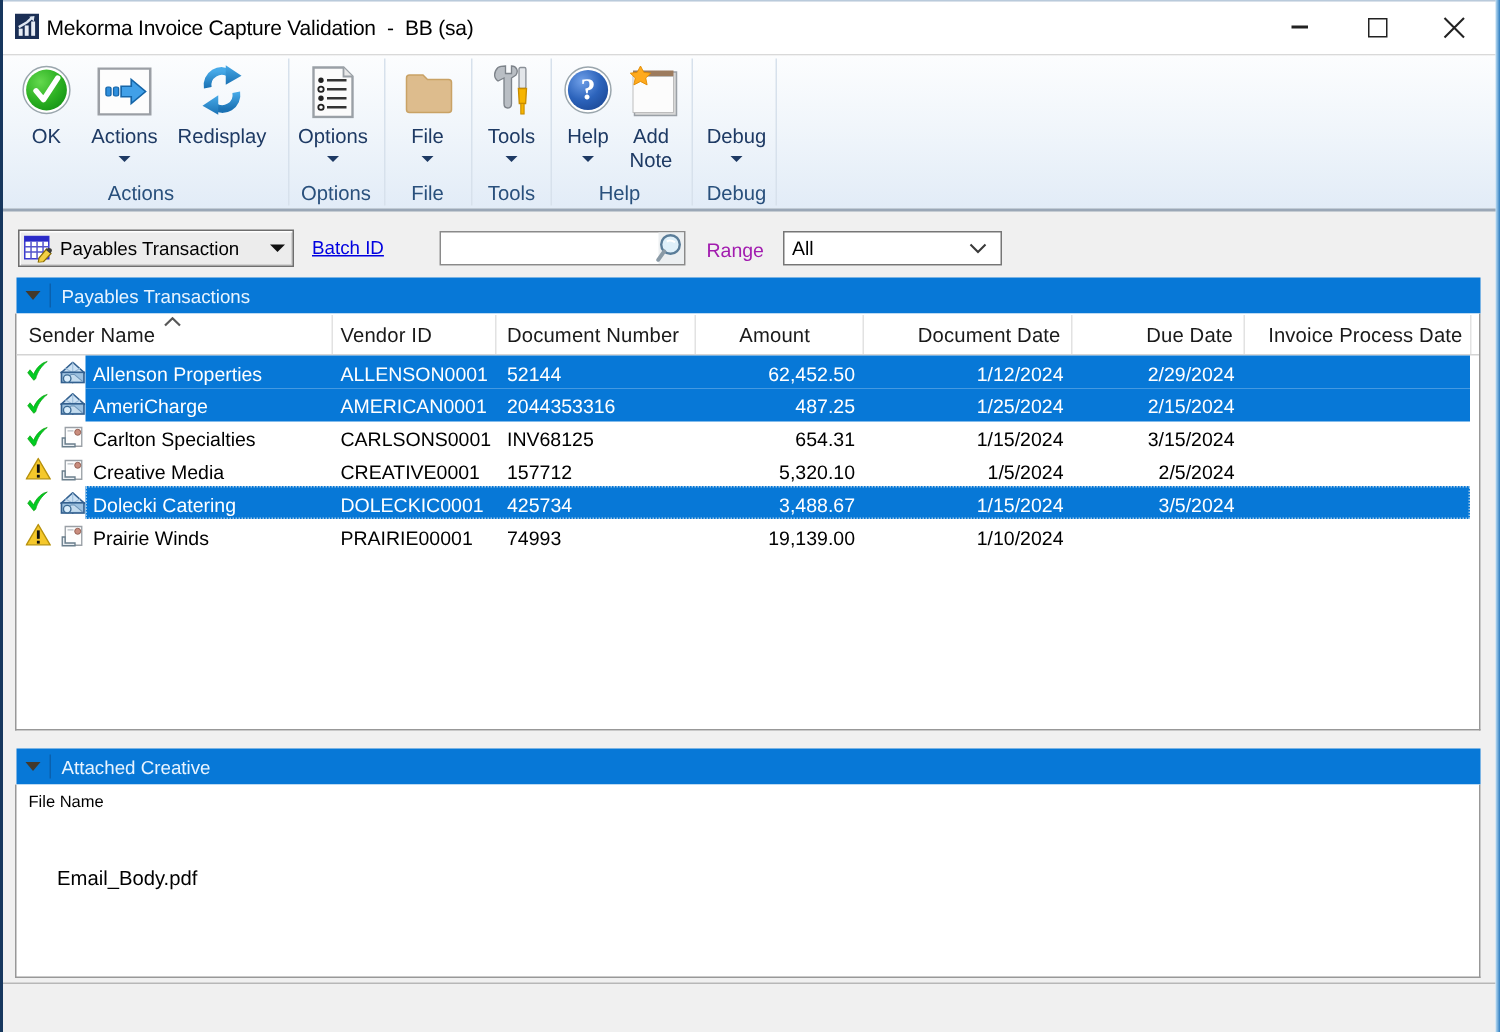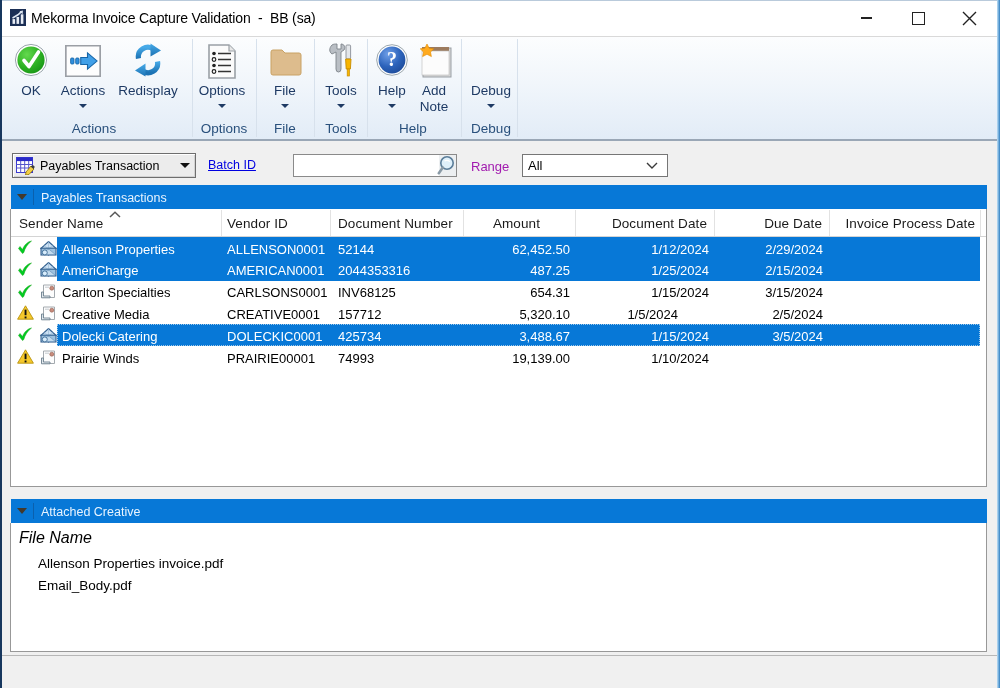--- a/index.html
+++ b/index.html
@@ -42,21 +42,21 @@
   .hdr-r{transform:translateX(-100%);}
   #sortcaret{left:109px;top:211px;}
   #hdrline{left:11px;top:236px;width:975px;height:1px;background:#d4d4d4;}
   .rowsel{left:57px;width:923px;background:#0778d7;}
   .ct{position:absolute;font-size:13px;white-space:nowrap;}
   .w{color:#fff;}
   .b{color:#000;}
   .r{transform:translateX(-100%);}
   
   #adocs{left:10px;top:523px;width:977px;height:129px;background:#fff;border:1px solid #989898;border-top:none;box-sizing:border-box;}
-  #fnlbl{left:19px;top:528.5px;font-size:16px;color:#000;font-style:italic;}
+  #fnlbl{left:19px;top:528.5px;font-size:11px;color:#000;}
   .fitem{left:38px;font-size:13.5px;color:#000;}
   #botline{left:2px;top:655px;width:995px;height:1px;background:#b7b7b7;}
   svg{display:block;}
 </style>
 </head>
 <body>
 <div id="win">
 
   <div class="abs" id="titlebar"></div>
   <div class="abs" id="titleline"></div>
@@ -336,21 +336,21 @@
           <path d="M3.5 1 H14.5 V13.5 H3.5 Z" fill="#fdfdfd" stroke="#9aa0a6" stroke-width="0.9"></path>
           <path d="M1.5 8 V13.8 H10 V12 H3.4 V8 Z" fill="#e9eef2" stroke="#6a7e8c" stroke-width="0.9"></path>
           <circle cx="11.8" cy="4.2" r="2" fill="#c98c7d" stroke="#8f5a4d" stroke-width="0.6"></circle>
           <path d="M5 3.2 H9" stroke="#b5bcc2" stroke-width="0.8"></path>
         </svg>
       </div>
   <div class="ct b" style="left:62px;top:307.0px;">Creative Media</div>
   <div class="ct b" style="left:227px;top:307.0px;">CREATIVE0001</div>
   <div class="ct b" style="left:338px;top:307.0px;">157712</div>
   <div class="ct b r" style="left:570px;top:307.0px;">5,320.10</div>
-  <div class="ct b r" style="left:678px;top:307.0px;">1/5/2024</div>
+  <div class="ct b r" style="left:709px;top:307.0px;">1/5/2024</div>
   <div class="ct b r" style="left:823px;top:307.0px;">2/5/2024</div>
   <div class="abs rowsel" style="top:324.2px;height:21.8px;border:1px dotted #9fc8e8;box-sizing:border-box;"></div>
   <div class="abs" style="left:17px;top:327.2px;">
         <svg width="16" height="16" viewBox="0 0 16 16">
           <path d="M1.5 8.5 L3 6.5 L5.5 9.5 C6.5 6.5 9 3.5 12 1.8 L14.5 1 C10.5 4 8 8 6.8 12.5 L5.5 13.5 Z" fill="#00cc22" stroke="#12a012" stroke-width="0.5"></path>
         </svg>
       </div>
   <div class="abs" style="left:40px;top:327.7px;">
         <svg width="17" height="15" viewBox="0 0 17 15">
           <path d="M8.5 0.5 L16.2 7.5 L8.5 14 L0.8 7.5 Z" fill="#cde2f4" stroke="#33608f" stroke-width="1.1"></path>
@@ -387,20 +387,19 @@
   <div class="ct b r" style="left:570px;top:350.6px;">19,139.00</div>
   <div class="ct b r" style="left:709px;top:350.6px;">1/10/2024</div>
   </div>
 
   <div class="abs secbar" style="top:499px;"></div>
   <div class="abs sectri" style="top:508px;"></div>
   <div class="abs secdiv" style="top:503px;"></div>
   <div class="abs sectext" style="top:505px;">Attached Creative</div>
   <div class="abs" id="adocs"></div>
   <div class="abs" id="fnlbl">File Name</div>
-  <div class="abs fitem" style="top:556px;">Allenson Properties invoice.pdf</div>
   <div class="abs fitem" style="top:578px;">Email_Body.pdf</div>
   <div class="abs" id="botline"></div>
 
   <div class="abs" id="topborder"></div>
   <div class="abs" id="leftborder"></div>
   <div class="abs" id="rightborder"></div>
 </div>
 
 </body></html>

